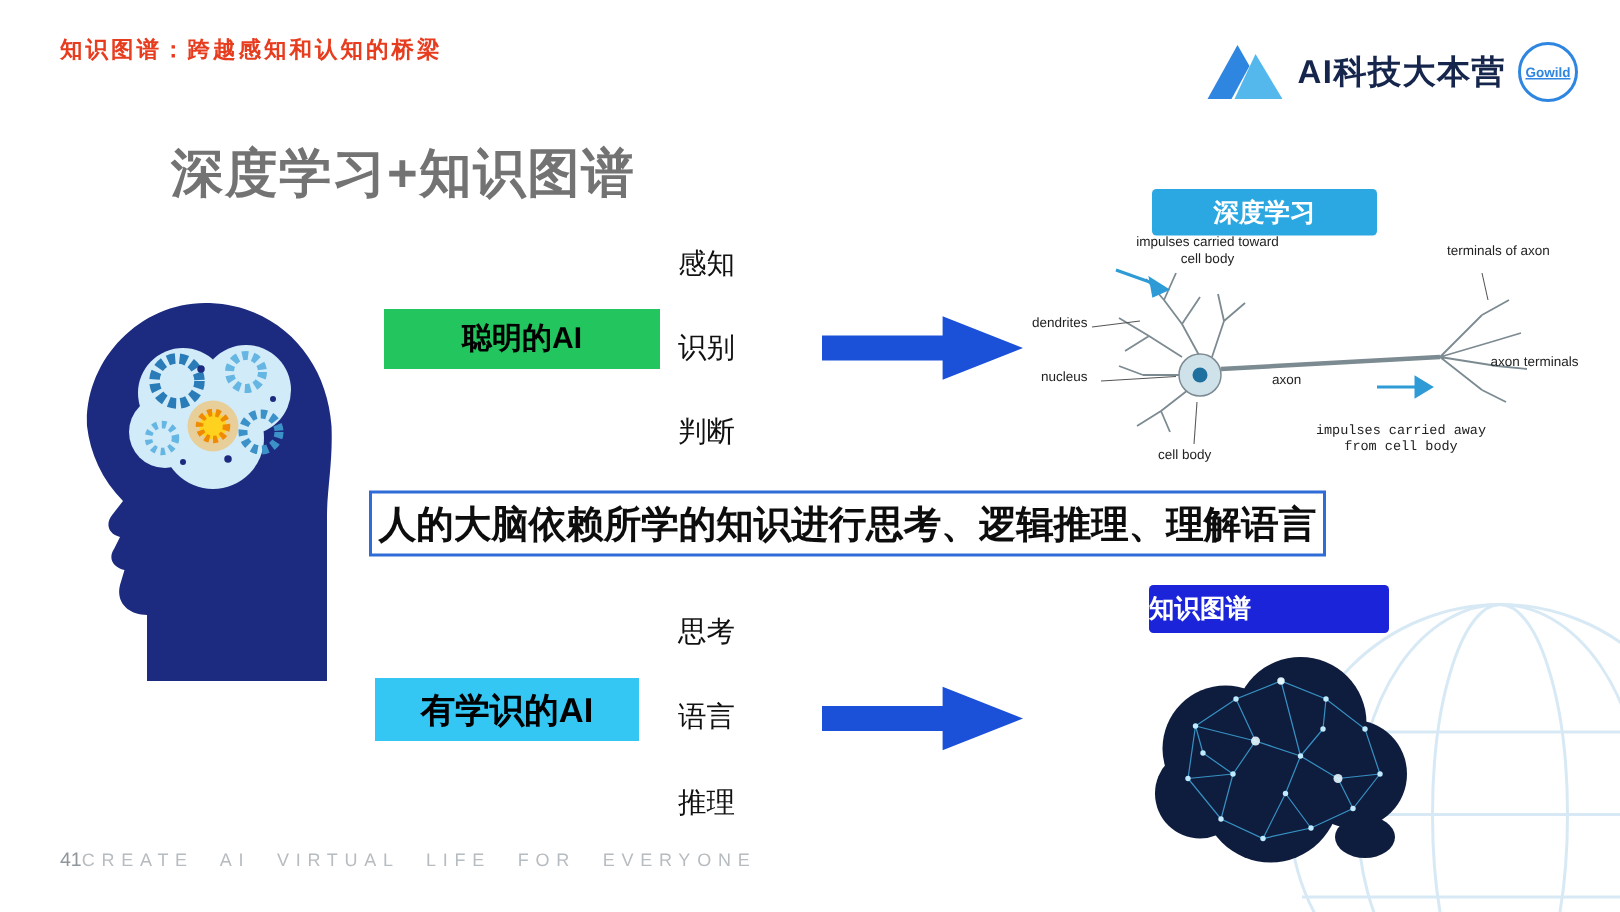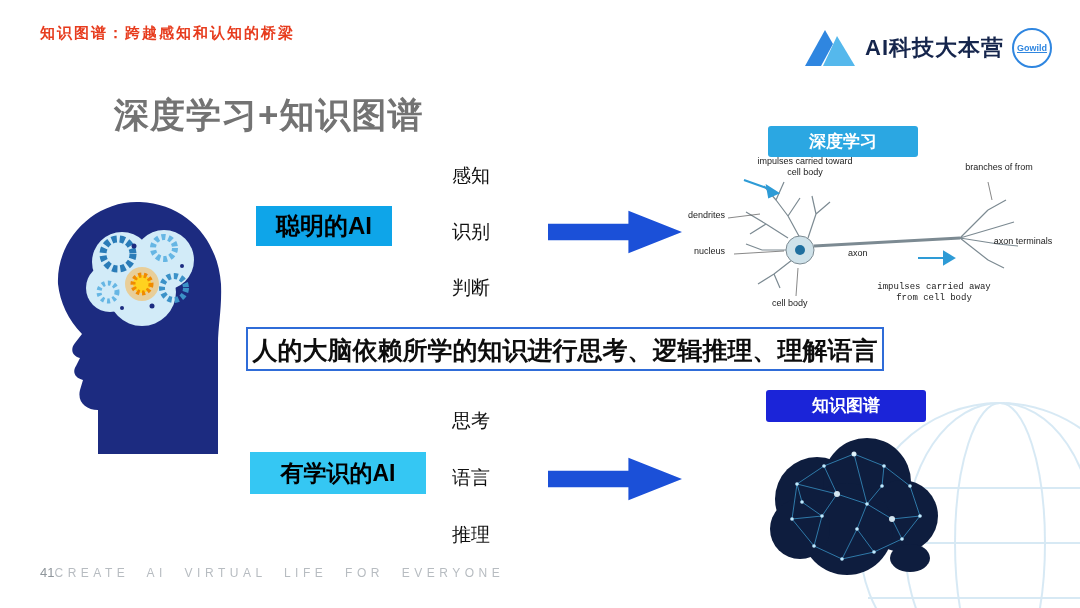--- a/index.html
+++ b/index.html
@@ -10,24 +10,24 @@
   .logo-group{position:absolute;right:28px;top:28px;display:flex;align-items:center;gap:8px;z-index:3;}
   .logo-mark{width:54px;height:40px;}
   .logo-text{font-size:22px;font-weight:bold;color:#15254c;letter-spacing:1px;}
   .gowild-badge{width:40px;height:40px;border:2.5px solid #2f86e0;border-radius:50%;display:flex;align-items:center;justify-content:center;color:#2f86e0;font-size:9px;font-weight:bold;box-sizing:border-box;text-decoration:underline;}
 
   
   .main-title{position:absolute;left:78px;top:92px;font-size:35px;font-weight:900;color:#737373;letter-spacing:1px;z-index:3;margin-left:36px;}
 
   
   .dl-button{position:absolute;left:768px;top:126px;width:150px;height:31px;line-height:31px;background:#2ba7e2;color:#fff;font-size:17px;font-weight:bold;text-align:center;border-radius:3px;z-index:3;}
-  .kg-button{position:absolute;left:766px;top:390px;width:160px;height:32px;line-height:32px;background:#1b24d8;color:#fff;font-size:17px;font-weight:bold;text-align:center;border-radius:3px;z-index:3;}
-
-  
-  .smart-box{position:absolute;left:256px;top:206px;width:136px;height:40px;line-height:40px;background:#0ea5e9;color:#000;font-size:24px;font-weight:bold;text-align:center;z-index:3;}
+  .kg-button{position:absolute;left:766px;top:390px;width:160px;height:32px;line-height:32px;background:#1b24d8;color:#fff;font-size:17px;font-weight:bold;border-radius:3px;z-index:3;}
+
+  
+  .smart-box{position:absolute;left:256px;top:206px;width:184px;height:40px;line-height:40px;background:#22c55e;color:#000;font-size:20px;font-weight:bold;text-align:center;z-index:3;}
   .learned-box{position:absolute;left:250px;top:452px;width:176px;height:42px;line-height:42px;background:#35c7f3;color:#000;font-size:23px;font-weight:bold;text-align:center;z-index:3;}
 
   
   .word-col{position:absolute;left:452px;display:flex;flex-direction:column;gap:30px;font-size:19px;color:#111;z-index:3;}
   .word-col.top{top:163px;}
   .word-col.bottom{top:408px;gap:31px;}
 
   
   .arrow{position:absolute;width:134px;height:46px;background:#1b50d8;clip-path:polygon(0 32%,60% 32%,60% 4%,100% 50%,60% 96%,60% 68%,0 68%);z-index:3;}
   .arrow.a1{left:548px;top:209px;}
@@ -142,21 +142,21 @@
         <line x1="108" y1="140" x2="110" y2="112"></line>
       </g>
       <g stroke="#2e9bd6" stroke-width="2" fill="#2e9bd6">
         <path d="M56 24 L84 34" fill="none"></path>
         <polygon points="90,37 79,30 81,41"></polygon>
         <path d="M230 102 L258 102" fill="none"></path>
         <polygon points="266,102 256,96 256,108"></polygon>
       </g>
     </svg>
     <div class="nlabel nl-toward">impulses carried toward cell body</div>
-    <div class="nlabel nl-branches">branches of from</div>
+    <div class="nlabel nl-branches">terminals of axon</div>
     <div class="nlabel nl-dendrites">dendrites</div>
     <div class="nlabel nl-nucleus">nucleus</div>
     <div class="nlabel nl-axon">axon</div>
     <div class="nlabel nl-terminals">axon terminals</div>
     <div class="nlabel nl-away">impulses carried away from cell body</div>
     <div class="nlabel nl-cellbody">cell body</div>
   </div>
 
   <div class="banner">人的大脑依赖所学的知识进行思考、逻辑推理、理解语言</div>
 

